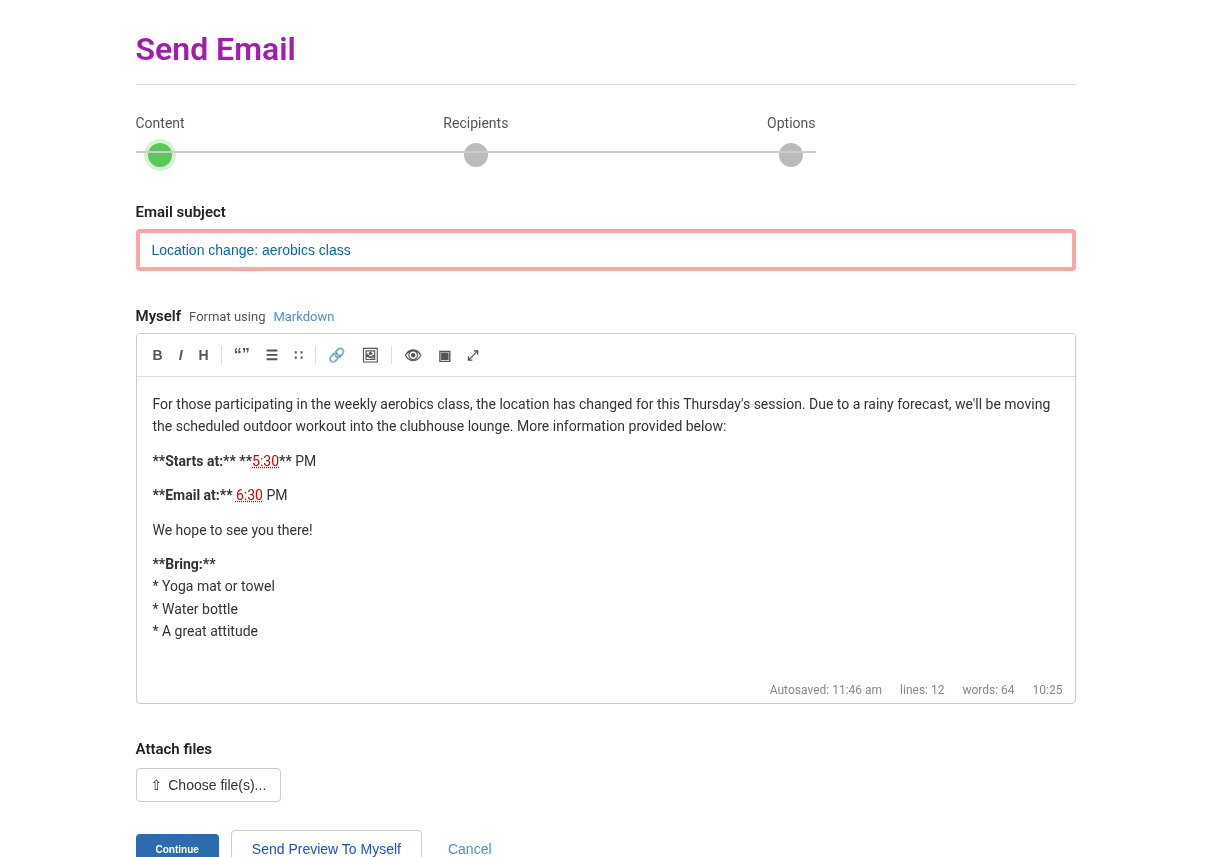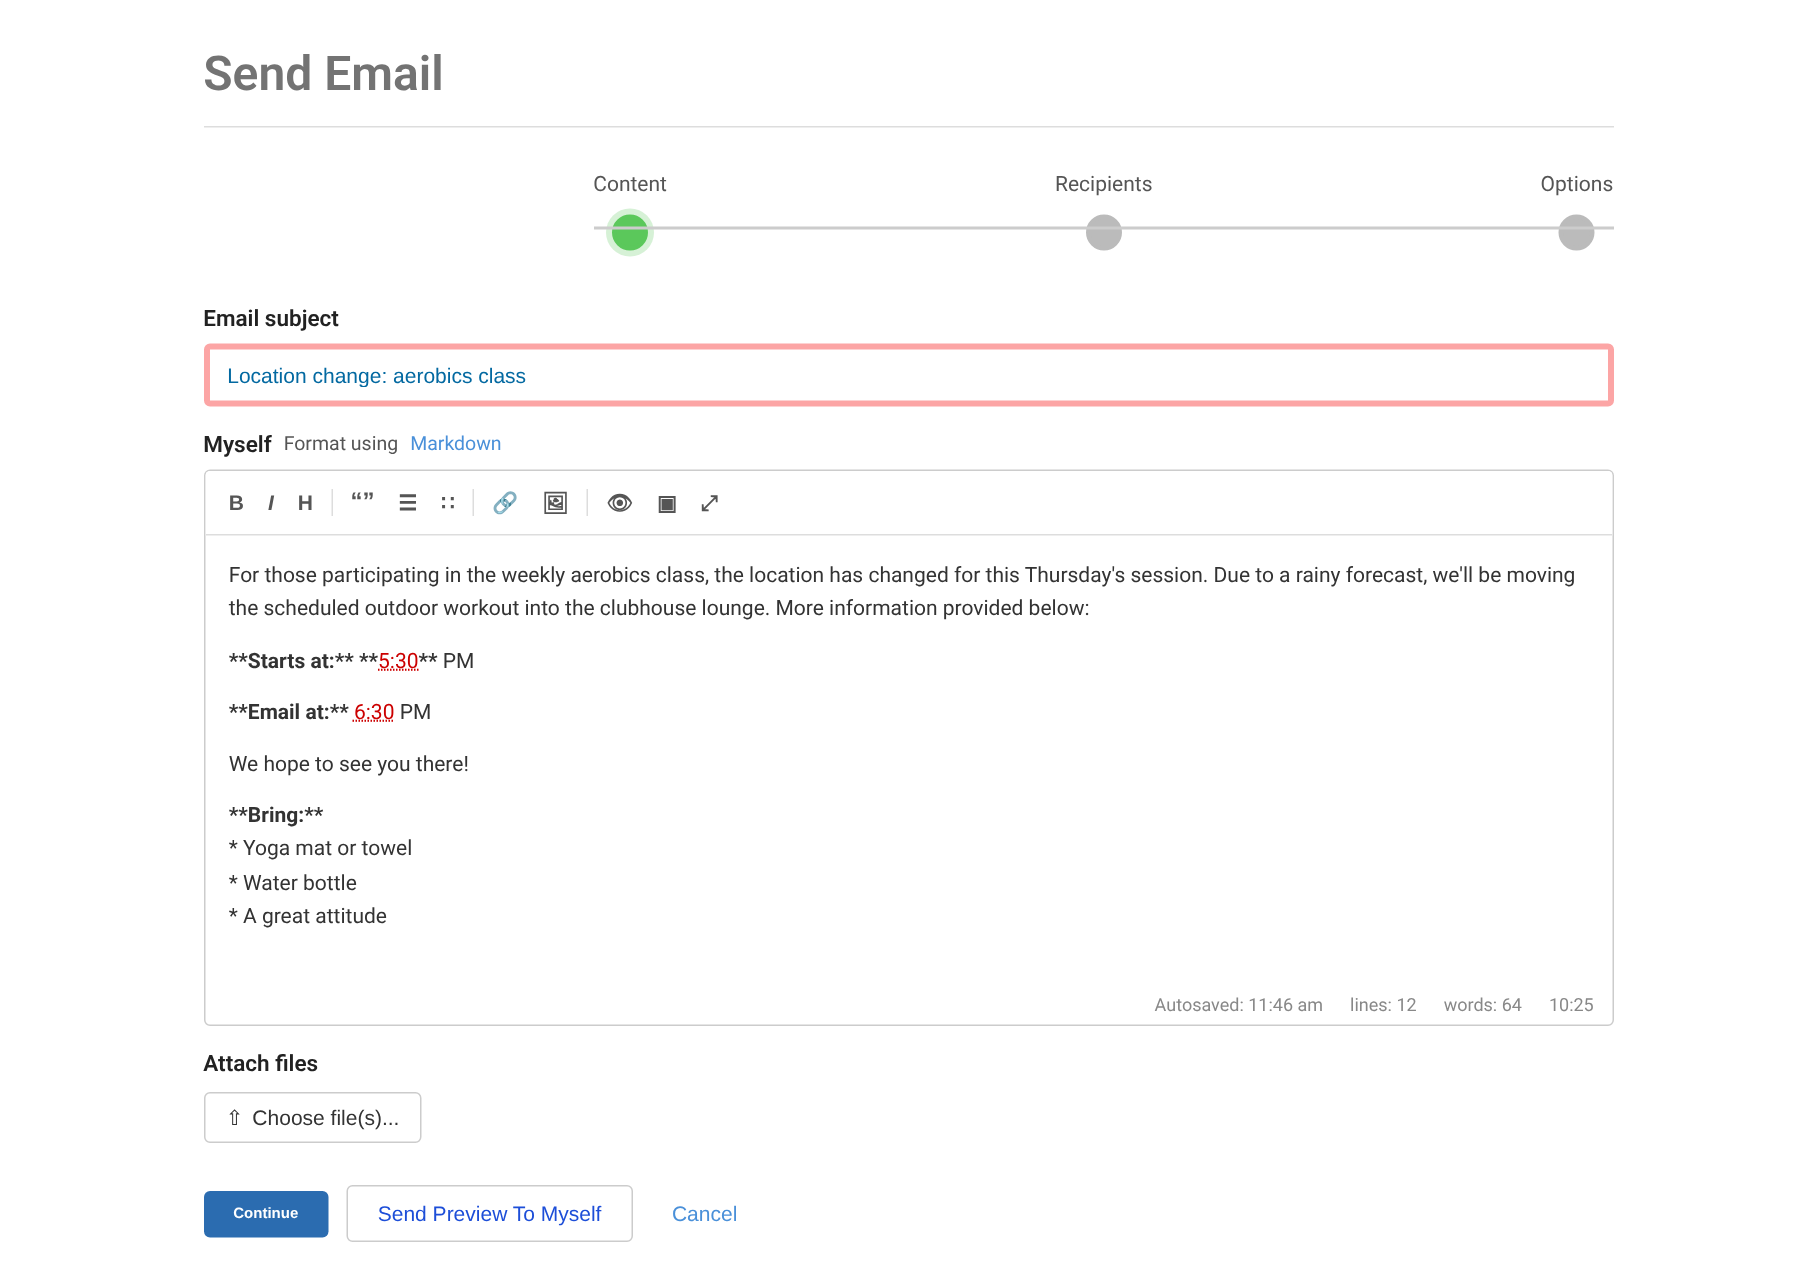--- a/index.html
+++ b/index.html
@@ -10,34 +10,34 @@
       font-size: 14px;
     }
     .page-container {
       max-width: 1100px;
       margin: 0 auto;
       padding: 30px 80px 60px 80px;
     }
     .page-title {
       font-size: 32px;
       font-weight: 600;
-      color: #737373;
+      color: #a21caf;
       margin-bottom: 16px;
     }
     .divider {
       border: none;
       border-top: 1px solid #ddd;
       margin-bottom: 30px;
     }
 
     
     .stepper {
       display: flex;
       align-items: flex-start;
-      justify-content: flex-end;
+      justify-content: flex-start;
       margin-bottom: 36px;
       position: relative;
     }
     .stepper-track {
       position: absolute;
       top: 36px;
       left: 50%;
       transform: translateX(-50%);
       width: 680px;
       height: 2px;
@@ -73,21 +73,21 @@
       border-color: #5bc85b;
       box-shadow: 0 0 0 4px rgba(91,200,91,0.25);
     }
     .step-dot.inactive {
       background: #bbb;
       border-color: #bbb;
     }
 
     
     .form-section {
-      margin-bottom: 16px;
+      margin-bottom: 36px;
     }
     .form-label {
       display: block;
       font-weight: 600;
       font-size: 15px;
       margin-bottom: 8px;
       color: #222;
     }
     .form-label-row {
       display: flex;

